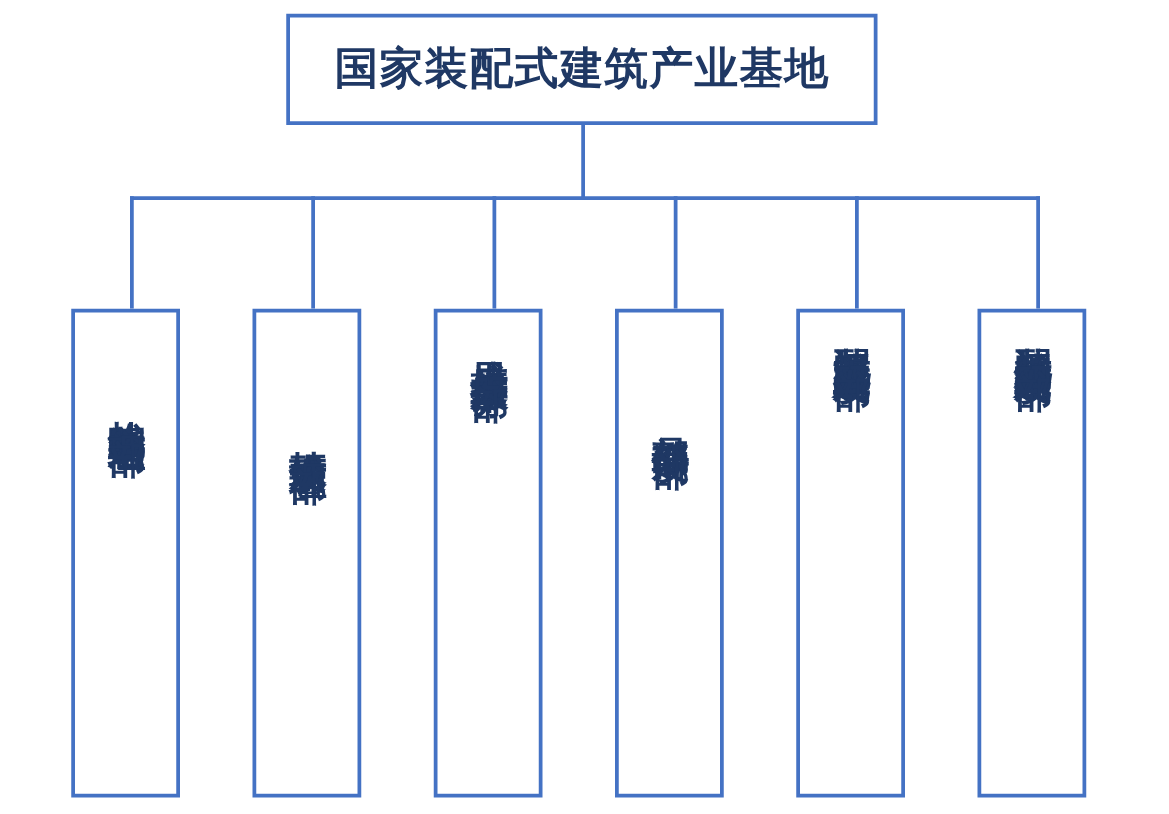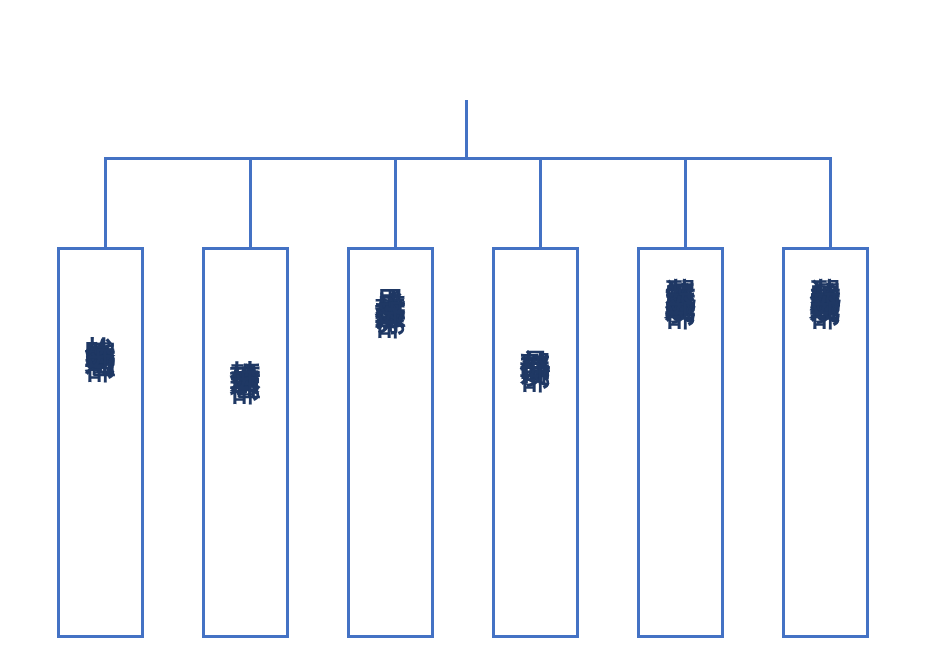--- a/index.html
+++ b/index.html
@@ -90,20 +90,23 @@
   .drop {
     top: 157px;
     height: 90px;
   }
 </style>
 </head>
 <body>
 
 <div id="chart-canvas">
 
+  <div class="node-box root-box">
+    <span class="root-title">国家装配式建筑产业基地</span>
+  </div>
 
   <div class="connector v-line root-stem"></div>
   <div class="connector h-line bus"></div>
 
   <div class="connector v-line drop" style="left:104px;"></div>
   <div class="connector v-line drop" style="left:249px;"></div>
   <div class="connector v-line drop" style="left:394px;"></div>
   <div class="connector v-line drop" style="left:539px;"></div>
   <div class="connector v-line drop" style="left:684px;"></div>
   <div class="connector v-line drop" style="left:829px;"></div>

